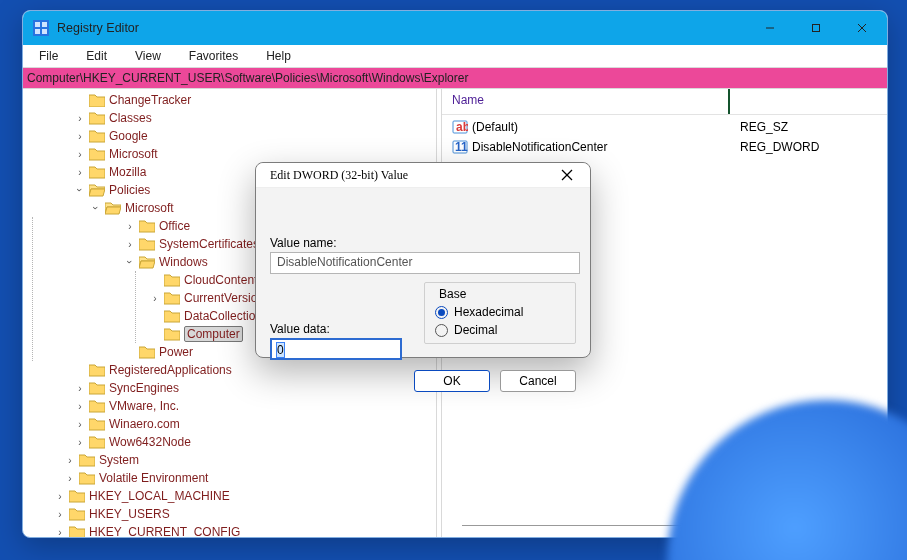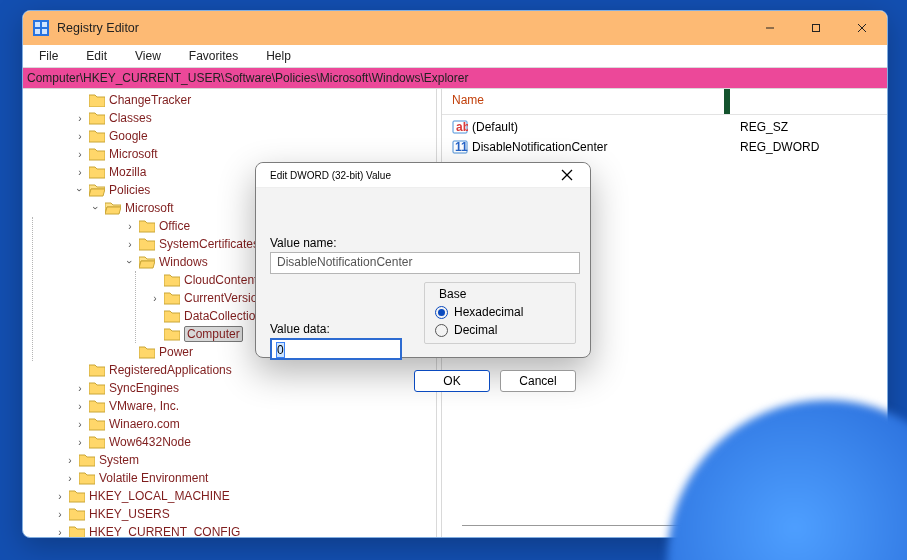--- a/index.html
+++ b/index.html
@@ -1,54 +1,54 @@
 <!DOCTYPE html>
 <html><head>
 <meta charset="utf-8">
 <style>
   * { margin: 0; padding: 0; box-sizing: border-box; font-family: "Segoe UI", Tahoma, sans-serif; font-size: 12px; }
   body { background: #134fb1; position: relative; width: 907px; height: 560px; overflow: hidden; }
   body::after { content:""; position:absolute; right:-80px; bottom:-160px; width:320px; height:320px; border-radius:50%; background: radial-gradient(circle at 40% 40%, #4e9fff, #1553c7); filter: blur(4px); }
 
   .window { position: absolute; left: 22px; top: 10px; width: 866px; height: 528px; background: #fff; border: 1px solid #82aee0; border-radius: 8px; box-shadow: 0 8px 30px rgba(0,0,0,0.25); overflow: hidden; display: flex; flex-direction: column; }
-  .titlebar { height: 34px; display: flex; align-items: center; padding: 0 2px 0 10px; background: #fdba74; }
+  .titlebar { height: 34px; display: flex; align-items: center; padding: 0 2px 0 10px; background: #0ea5e9; }
   .titlebar .appicon { width: 16px; height: 16px; margin-right: 8px; }
   .titlebar .title { color: #222; font-size: 12.5px; flex: 0 0 auto; }
   .titlebar .spacer { flex: 1; }
   .winbtn { width: 46px; height: 30px; display: flex; align-items: center; justify-content: center; color:#333; }
 
   .menubar { height: 22px; display: flex; align-items: center; padding: 0 6px; background: #fff; color:#222;gap:8px; }
   .menubar span { padding: 2px 10px; }
 
   .addressbar { height: 22px; border-top: 1px solid #d9d9d9; border-bottom: 1px solid #d9d9d9; display: flex; align-items: center; padding: 0 4px; background:#ec4899; color:#222; }
 
   .content { flex: 1; display: flex; min-height: 0; }
   .treepane { width: 414px; border-right: 1px solid #d9d9d9; overflow: auto; padding: 2px 0 2px 2px; }
   .splitter { width: 5px; background: #fff; cursor: col-resize; border-right:1px solid #d9d9d9; }
   .listpane { flex: 1; display: flex; flex-direction: column; min-width: 0; }
   .listheader { display: flex; height: 26px; border-bottom: 1px solid #e3e3e3; }
-  .listheader .col { padding: 4px 10px; border-right: 6px solid #14532d; color:#c2410c; }
+  .listheader .col { padding: 4px 10px; border-right: 2px solid #14532d; color:#4c1d95; }
   .col-name { width: 288px; }
   .col-type { flex: 1; }
   .listbody { flex: 1; overflow: auto; padding: 2px 0; position: relative; }
   .listrow { display: flex; align-items: center; height: 20px; }
   .listrow .cell-name { width: 288px; padding-left: 10px; display:flex; align-items:center; gap:4px; }
   .listrow .cell-type { padding-left: 10px; }
   .hscroll-fake { position:absolute; bottom:4px; left:20px; right:10px; height:8px; border-top:1px solid #999; }
   .node { display: flex; align-items: center; height: 18px; }
   .node .chev { width: 14px; height: 14px; display: inline-flex; align-items:center; justify-content:center; color:#555; font-size:10px; margin-right: 2px; }
   .node .fld { width: 16px; height: 14px; margin-right: 4px; }
   .node .lbl { color:#7f1d1d; }
   .dots { border-left: 1px dotted #b5b5b5; margin-left: 7px; padding-left: 6px; }
   .selected { background: #d8d8d8; border: 1px solid #777; border-radius: 2px; padding: 0 2px; }
 
   
   .dialog { position: absolute; left: 255px; top: 162px; width: 336px; height: 196px; background: #f3f3f3; border: 1px solid #7c7c7c; border-radius: 8px; box-shadow: 0 14px 36px rgba(0,0,0,0.3); z-index: 10; display:flex; flex-direction:column; }
   .dlg-title { height: 30px; background:#fff; border-top-left-radius:8px; border-top-right-radius:8px; display:flex; align-items:center; padding: 0 6px 0 14px; border-bottom:1px solid #eee;}
-  .dlg-title .t { flex:1; font-size:10px; }
+  .dlg-title .t { flex:1; font-size:12px;font-family:Liberation Serif, serif; }
   .dlg-close { width: 34px; height: 24px; display:flex; align-items:center; justify-content:center; }
   .dlg-body { padding: 8px 14px 10px 14px; flex:1; position:relative; }
   .dlg-body .lbl { color:#000; margin-bottom:2px;margin-top:40px; }
   .nameinput { width: 310px; height: 22px; border: 1px solid #b5b5b5; background: #fff; padding: 2px 6px; color:#555; }
   .row2 { display:flex; gap: 14px; margin-top: 8px; }
   .col-left { flex: 0 0 140px; }
   .valinput { width: 132px; height: 22px; border: 2px solid #2d6bd1; background:#fff; padding: 2px 4px; color:#000; }
   .valinput .selblock { background:#cce4ff; border:1px solid #3b82f6; display:inline-block; min-width:8px; }
   .fieldset { border: 1px solid #cfcfcf; border-radius:2px; padding: 4px 10px 6px 10px; }
   .fieldset .legend { font-size:12px; margin-top:-12px; background:#f3f3f3; display:inline-block; padding:0 4px; color:#000; }

